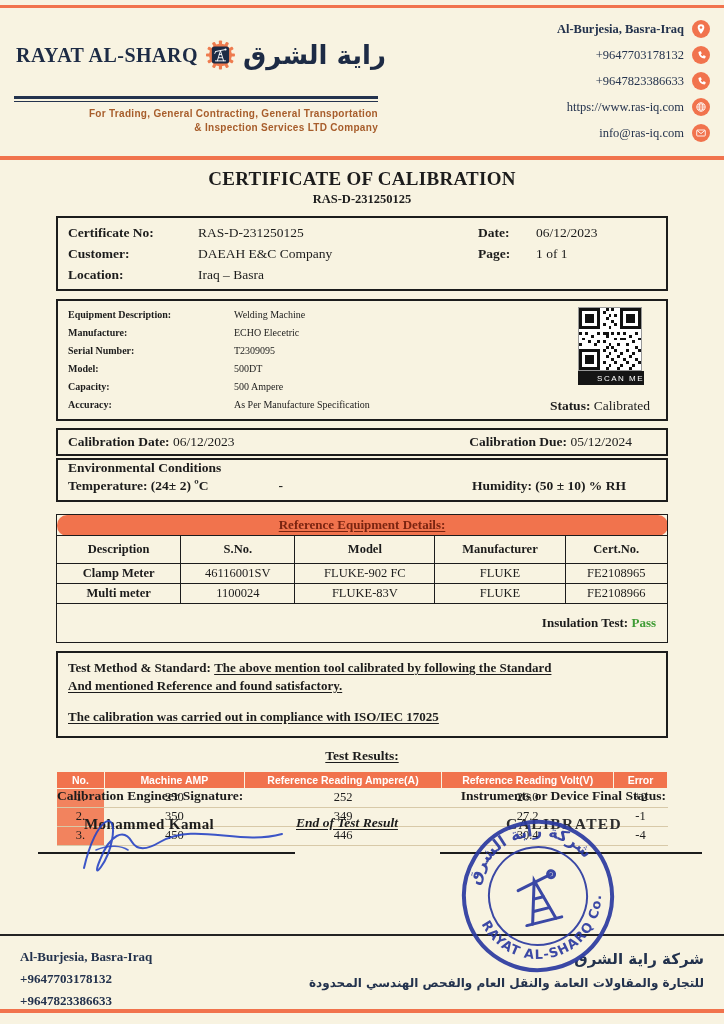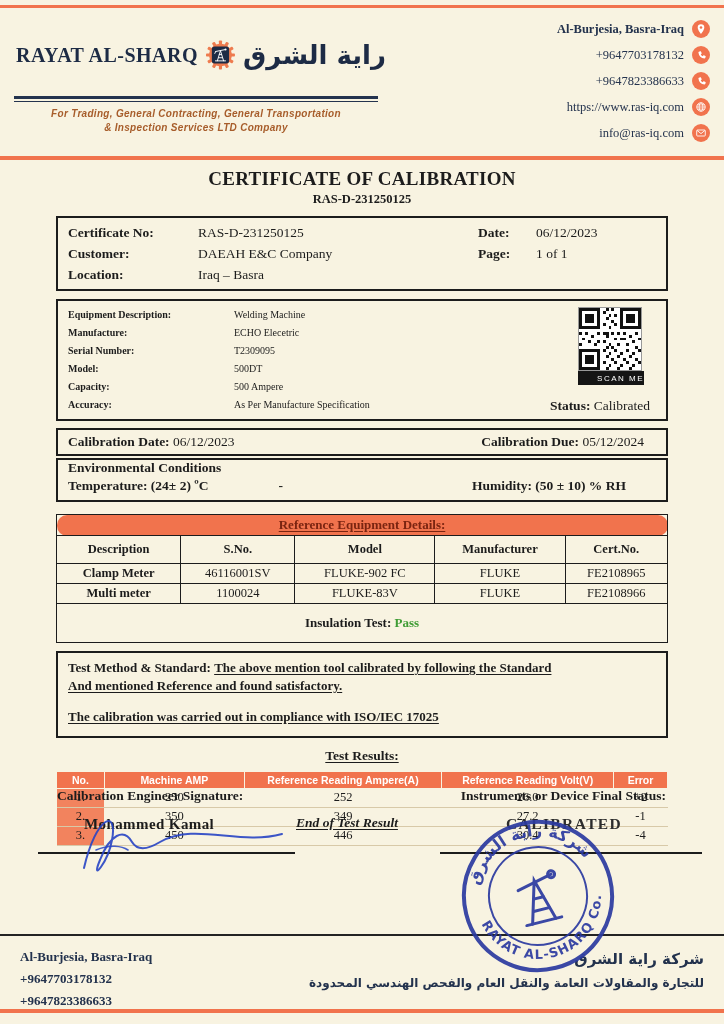--- a/index.html
+++ b/index.html
@@ -16,22 +16,22 @@
 
   .top-accent{ position:absolute; top:5px; left:0; right:0; height:3px; background:var(--orange); }
 
   
   .header{ display:flex; justify-content:space-between; padding:18px 14px 6px 14px; }
   .logo-block{ width:372px; }
   .logo-row{ display:flex; align-items:center; gap:8px; padding-left:2px; }
   .company-en{ font-size:20px; font-weight:bold; color:var(--navy); letter-spacing:.5px; white-space:nowrap; }
   .company-ar{ font-size:26px; font-weight:bold; color:var(--navy); font-family:"DejaVu Sans",sans-serif; white-space:nowrap; }
   .logo-rule{ width:364px; border-top:3px solid #24334e; border-bottom:1.5px solid #24334e; height:6px; margin:4px 0 5px; }
-  .tagline{ width:364px; text-align:center; color:#a75d2b; font-weight:bold;
-            font-size:10px; line-height:13.5px; letter-spacing:.3px; font-family:"Liberation Sans",sans-serif;font-style:italic; }
+  .tagline{ width:364px; text-align:right; color:#a75d2b; font-weight:bold;
+            font-size:10px; line-height:13.5px; letter-spacing:.3px; font-family:"Liberation Sans",sans-serif; }
   .contacts{ width:252px; padding-top:2px; }
   .contact-row{ display:flex; justify-content:flex-end; align-items:center; gap:8px; margin-bottom:8px; }
   .contact-text{ font-size:12.5px; color:#23324d; }
   .contact-row:first-child .contact-text{ font-weight:bold; }
   .contact-icon{ width:18px; height:18px; border-radius:50%; background:var(--orange);
                  display:flex; align-items:center; justify-content:center; flex:0 0 18px; }
   .accent-bar{ height:4px; background:var(--orange); }
 
   
   .doc-title{ text-align:center; margin-top:8px; font-size:19px; font-weight:bold; letter-spacing:.3px; }
@@ -44,37 +44,37 @@
 
   .equip-box{ margin-top:8px; padding:5px 10px; position:relative; }
   .equip-grid{ display:grid; grid-template-columns:166px 1fr; font-size:10px; line-height:18px; }
   .qr-block{ position:absolute; right:22px; top:6px; width:66px; }
   .qr-svg{ display:block; border:1px solid #999; background:#fff; }
   .scanme{ background:#151515; color:#fff; text-align:right; font-family:"Liberation Sans",sans-serif;
            font-size:8px; letter-spacing:1.5px; padding:2.5px 0 2px; }
   .status-line{ position:absolute; right:16px; bottom:5px; font-size:13.5px;font-family:Liberation Serif, serif; }
 
   .dates-box{ margin-top:7px; padding:4px 10px; display:flex; justify-content:space-between; font-size:13.5px; }
-  .dates-box .right-part{ margin-right:12px; }
+  .dates-box .right-part{ margin-right:24px; }
 
   .env-box{ margin-top:2px; padding:0 10px 6px; font-size:13.5px; }
   .env-head{ font-weight:bold; }
   .env-row{ display:flex; margin-top:2px; }
   .env-dash{ margin-left:70px; font-weight:bold; }
   .env-humidity{ margin-left:auto; margin-right:30px; }
   .env-row .val{ font-weight:bold; }
 
   
   .ref-table{ margin:12px 56px 0; width:612px; border-collapse:collapse; }
   .ref-table th,.ref-table td{ border:1.5px solid var(--ink); }
   .ref-title{ background:var(--orange); color:var(--maroon); font-size:13px; padding:2px; text-align:center; }
   .ref-head th{ font-size:12.5px; padding:6px 2px; text-align:center; }
   .ref-table td{ font-size:12.5px; padding:2px; text-align:center; }
   .ref-table td.desc{ font-weight:bold; }
-  .ins-row td{ font-size:13px; padding:11px; }
+  .ins-row td{ font-size:13px; padding:11px;text-align:right; }
   .pass{ color:var(--green); }
 
   
   .method-box{ margin-top:8px; padding:6px 10px 10px; font-size:13px; line-height:17.5px; }
   .method-iso{ margin-top:14px; }
 
   .results-title{ text-align:center; margin-top:10px; font-size:13.5px; }
 
   
   .res-table{ margin:7px 56px 0; width:612px; border-collapse:collapse; border-bottom:1.5px solid #55504a; }

